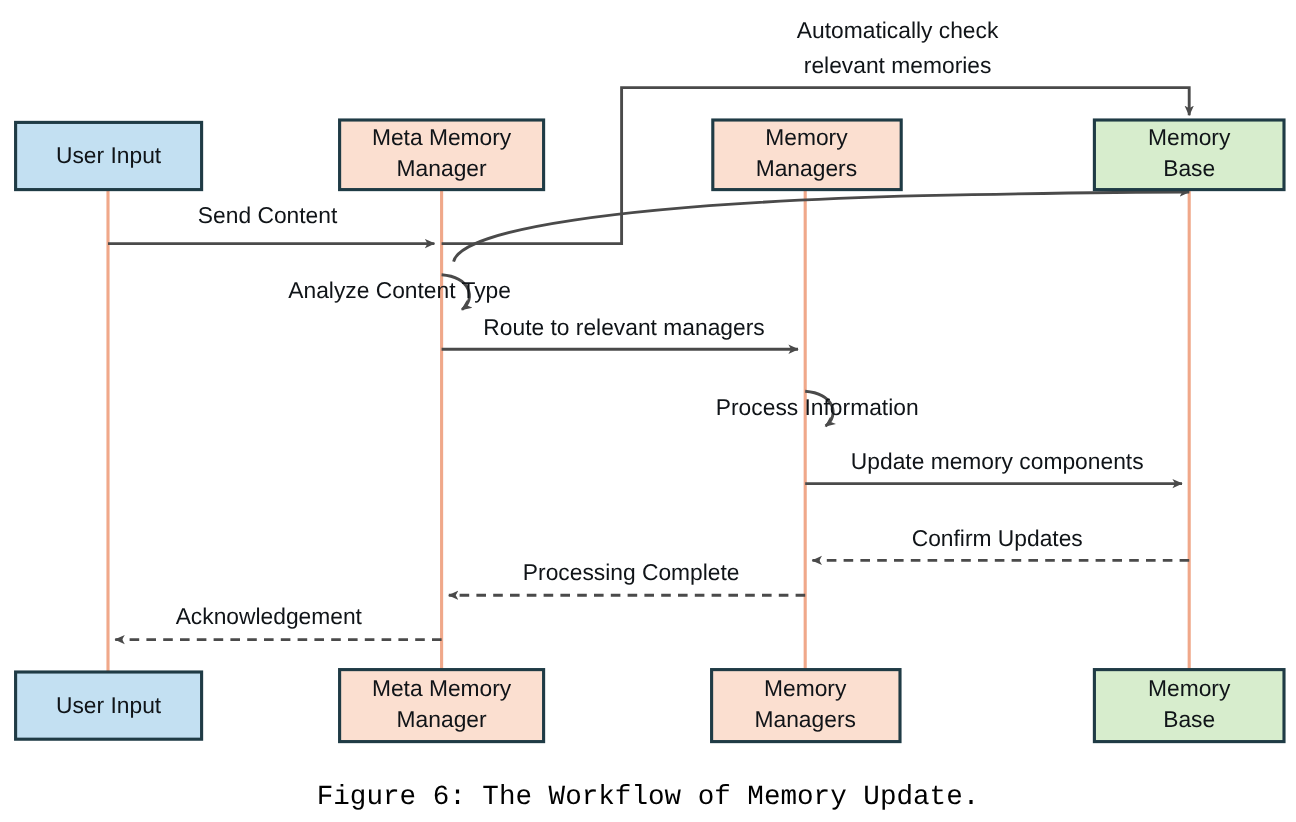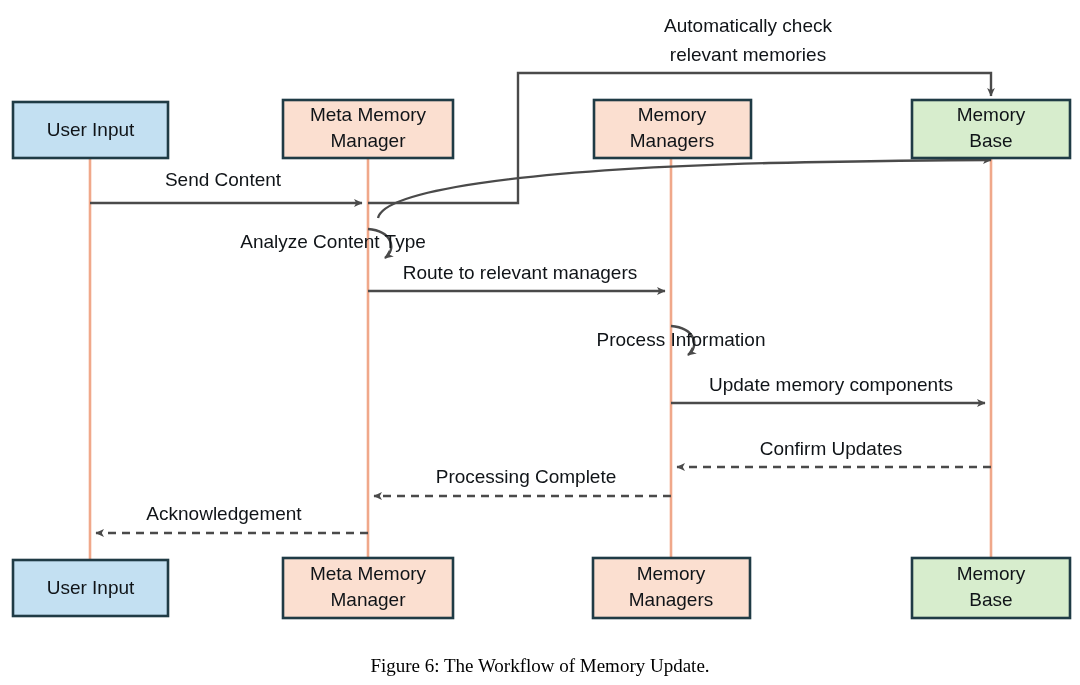--- a/index.html
+++ b/index.html
@@ -37,22 +37,22 @@
     fill: #101418;
     text-anchor: middle;
     dominant-baseline: middle;
   }
   .caption {
     position: absolute;
     left: 0;
     right: 0;
     bottom: 8px;
     text-align: center;
-    font-family: Liberation Serif, serif;
-    font-size: 19px;
+    font-family: Liberation Mono, monospace;
+    font-size: 23px;
     color: #000000;
   }
 </style>
 </head>
 <body>
 
 <div id="figure-root">
 
   <svg id="diagram-svg" width="1080" height="685" viewBox="0 0 1080 685">
 

